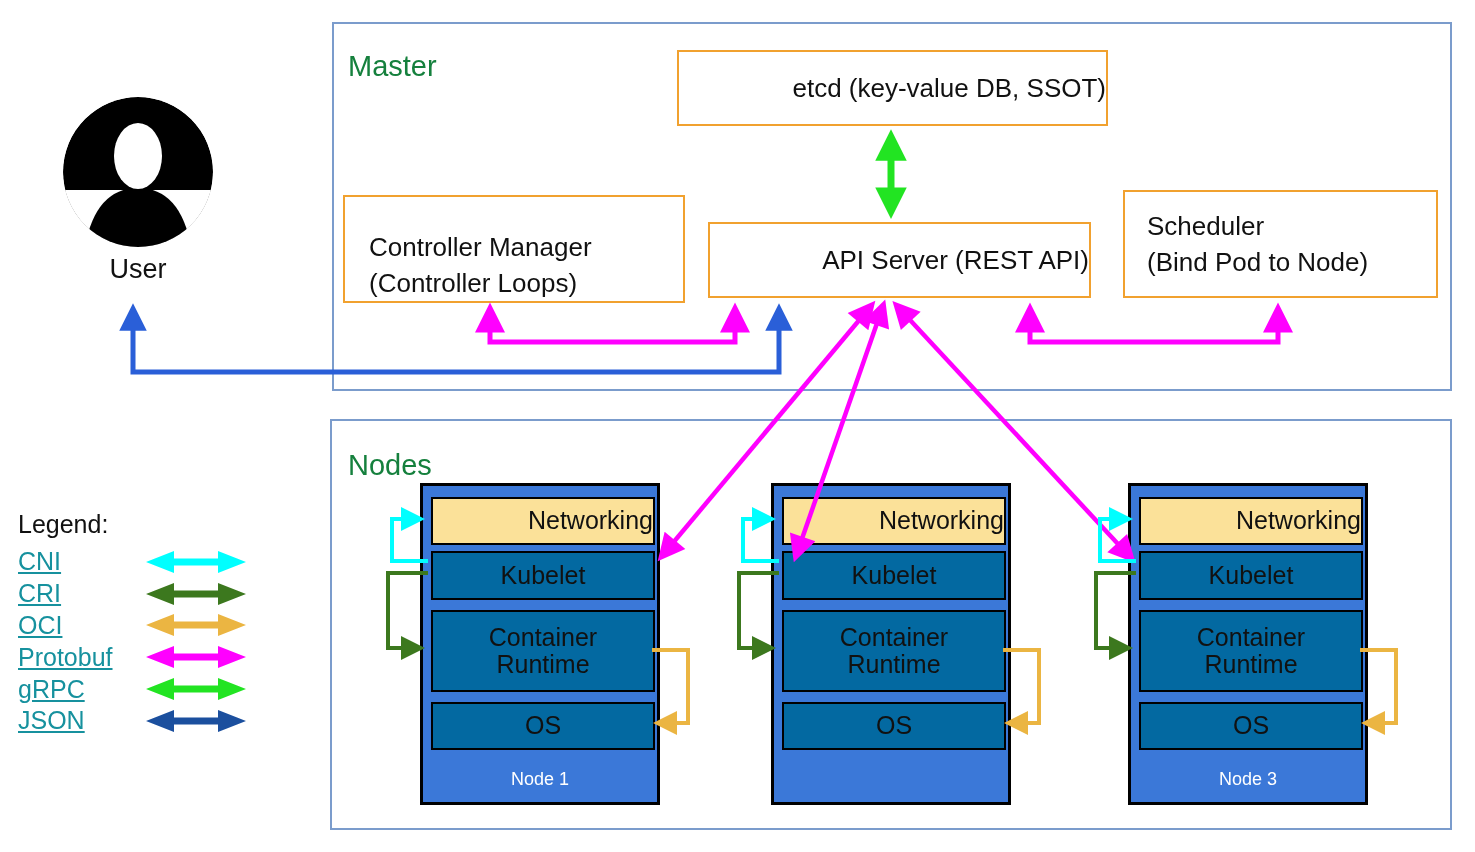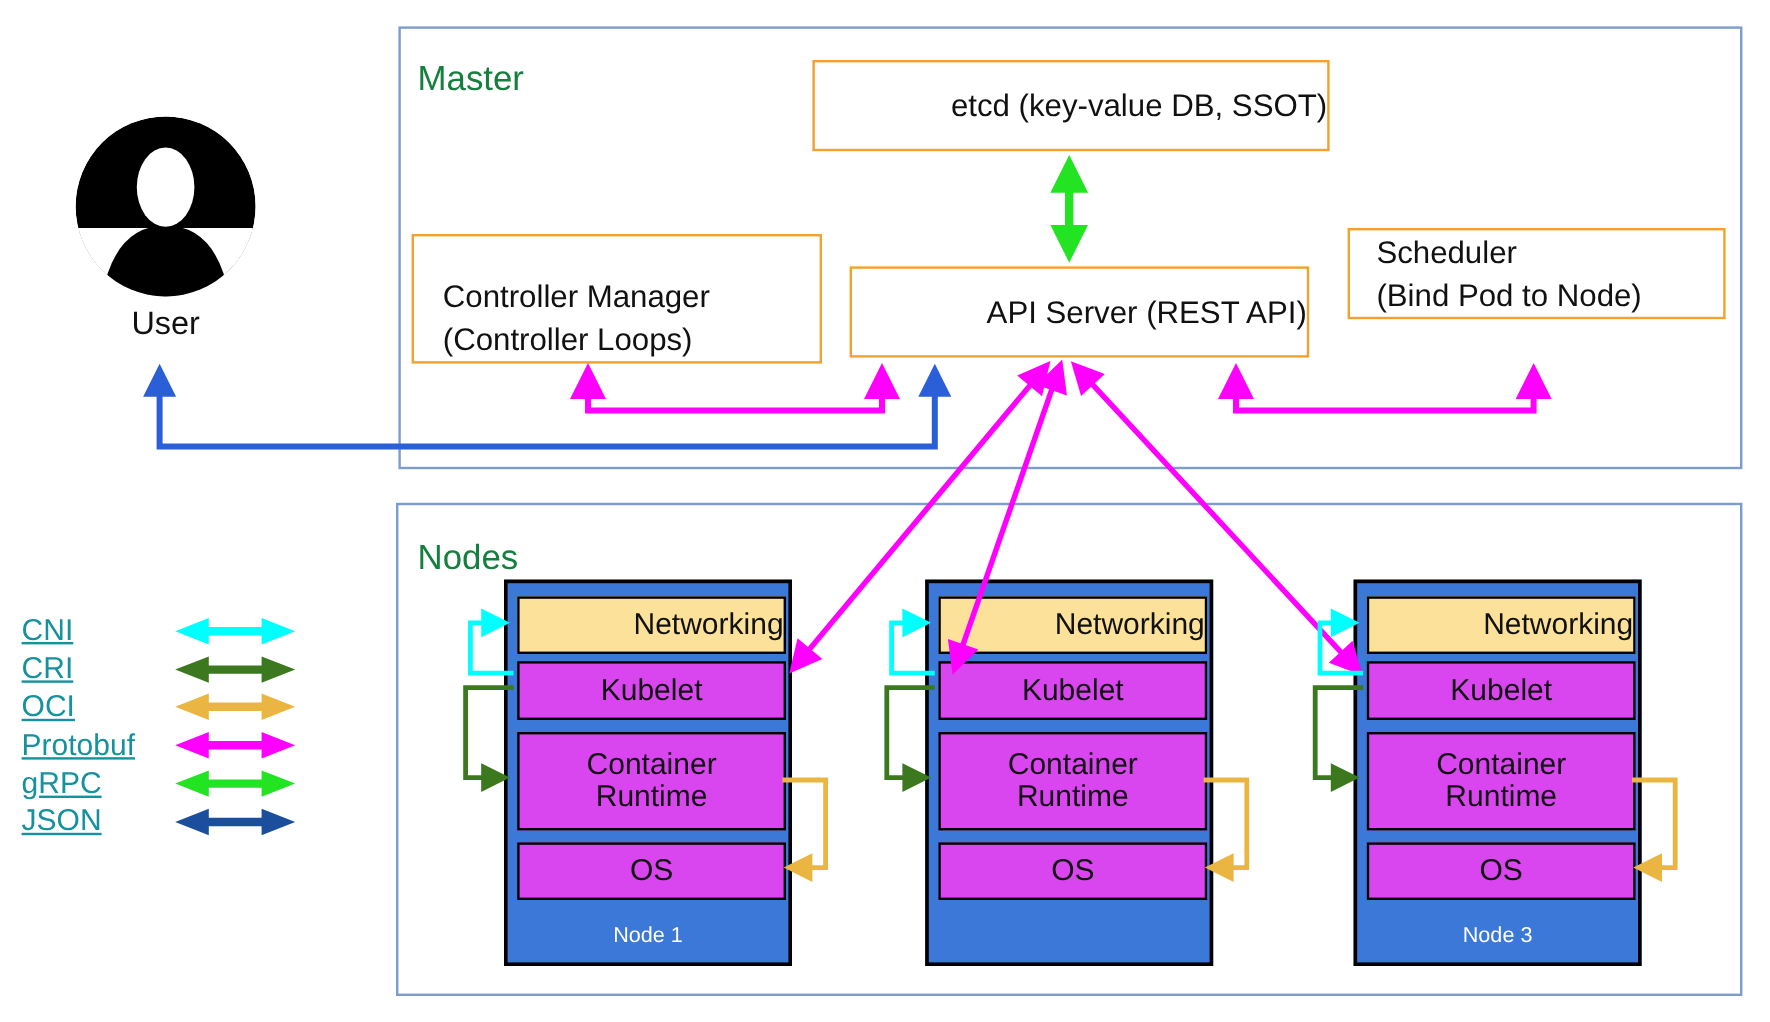--- a/index.html
+++ b/index.html
@@ -19,21 +19,21 @@
   }
   .obox.two {
     flex-direction:column; align-items:flex-start; justify-content:center;
     text-align:left; line-height:36px;
   }
   .node {
     position:absolute; width:240px; height:322px; top:483px;
     background:var(--node-fill); border:3px solid #000; box-sizing:border-box;
   }
   .layer {
-    position:absolute; left:8px; width:224px; background:#d946ef;
+    position:absolute; left:8px; width:224px; background:#0369a1;
     border:2.5px solid #000; box-sizing:border-box; display:flex;
     align-items:center; justify-content:center; font-size:25px; line-height:1.1;
     text-align:center; color:#111;
   }
   .layer.networking { background:var(--networking-fill);justify-content:flex-end; }
   .node-name {
     position:absolute; left:0; right:0; top:281px; text-align:center;
     color:#fff; font-size:18px; line-height:24px;
   }
   .user-label { position:absolute; left:63px; top:254px; width:150px;
@@ -63,21 +63,21 @@
 
 <div class="obox" style="left:708px; top:222px; width:383px; height:76px;">
   <span>API Server (REST API)</span>
 </div>
 
 <div class="obox two" style="left:343px; top:195px; width:342px; height:108px; padding-left:24px;justify-content:flex-end;">
   <div>Controller Manager</div>
   <div>(Controller Loops)</div>
 </div>
 
-<div class="obox two" style="left:1123px; top:190px; width:315px; height:76px; padding-left:22px;">
+<div class="obox two" style="left:1123px; top:190px; width:315px; height:108px; padding-left:22px;">
   <div>Scheduler</div>
   <div>(Bind Pod to Node)</div>
 </div>
 
 <svg style="position:absolute; left:58px; top:92px;" width="160" height="160" viewBox="0 0 160 160">
   <defs>
       <clipPath id="uc">
         <circle cx="80" cy="80" r="75"></circle>
       </clipPath>
     </defs>
@@ -134,20 +134,21 @@
   <div class="layer" style="top:124px; height:82px;">
     <span style="width:130px;">Container Runtime</span>
     </div>
   <div class="layer" style="top:216px; height:48px;">
     <span>OS</span>
     </div>
   <div class="node-name">Node 3</div>
 </div>
 
 <div class="legend">
+  <div class="legend-title">Legend:</div>
   <div class="legend-row">
     <a class="legend-link">CNI</a>
     <svg class="legend-arrow" width="104" height="26" viewBox="0 0 104 26">
       <path d="M2 13 L30 2 L30 9.5 L74 9.5 L74 2 L102 13 L74 24 L74 16.5 L30 16.5 L30 24 Z" style="fill:var(--cni)"></path>
       </svg>
   </div>
   <div class="legend-row">
     <a class="legend-link">CRI</a>
     <svg class="legend-arrow" width="104" height="26" viewBox="0 0 104 26">
       <path d="M2 13 L30 2 L30 9.5 L74 9.5 L74 2 L102 13 L74 24 L74 16.5 L30 16.5 L30 24 Z" style="fill:var(--cri)"></path>

